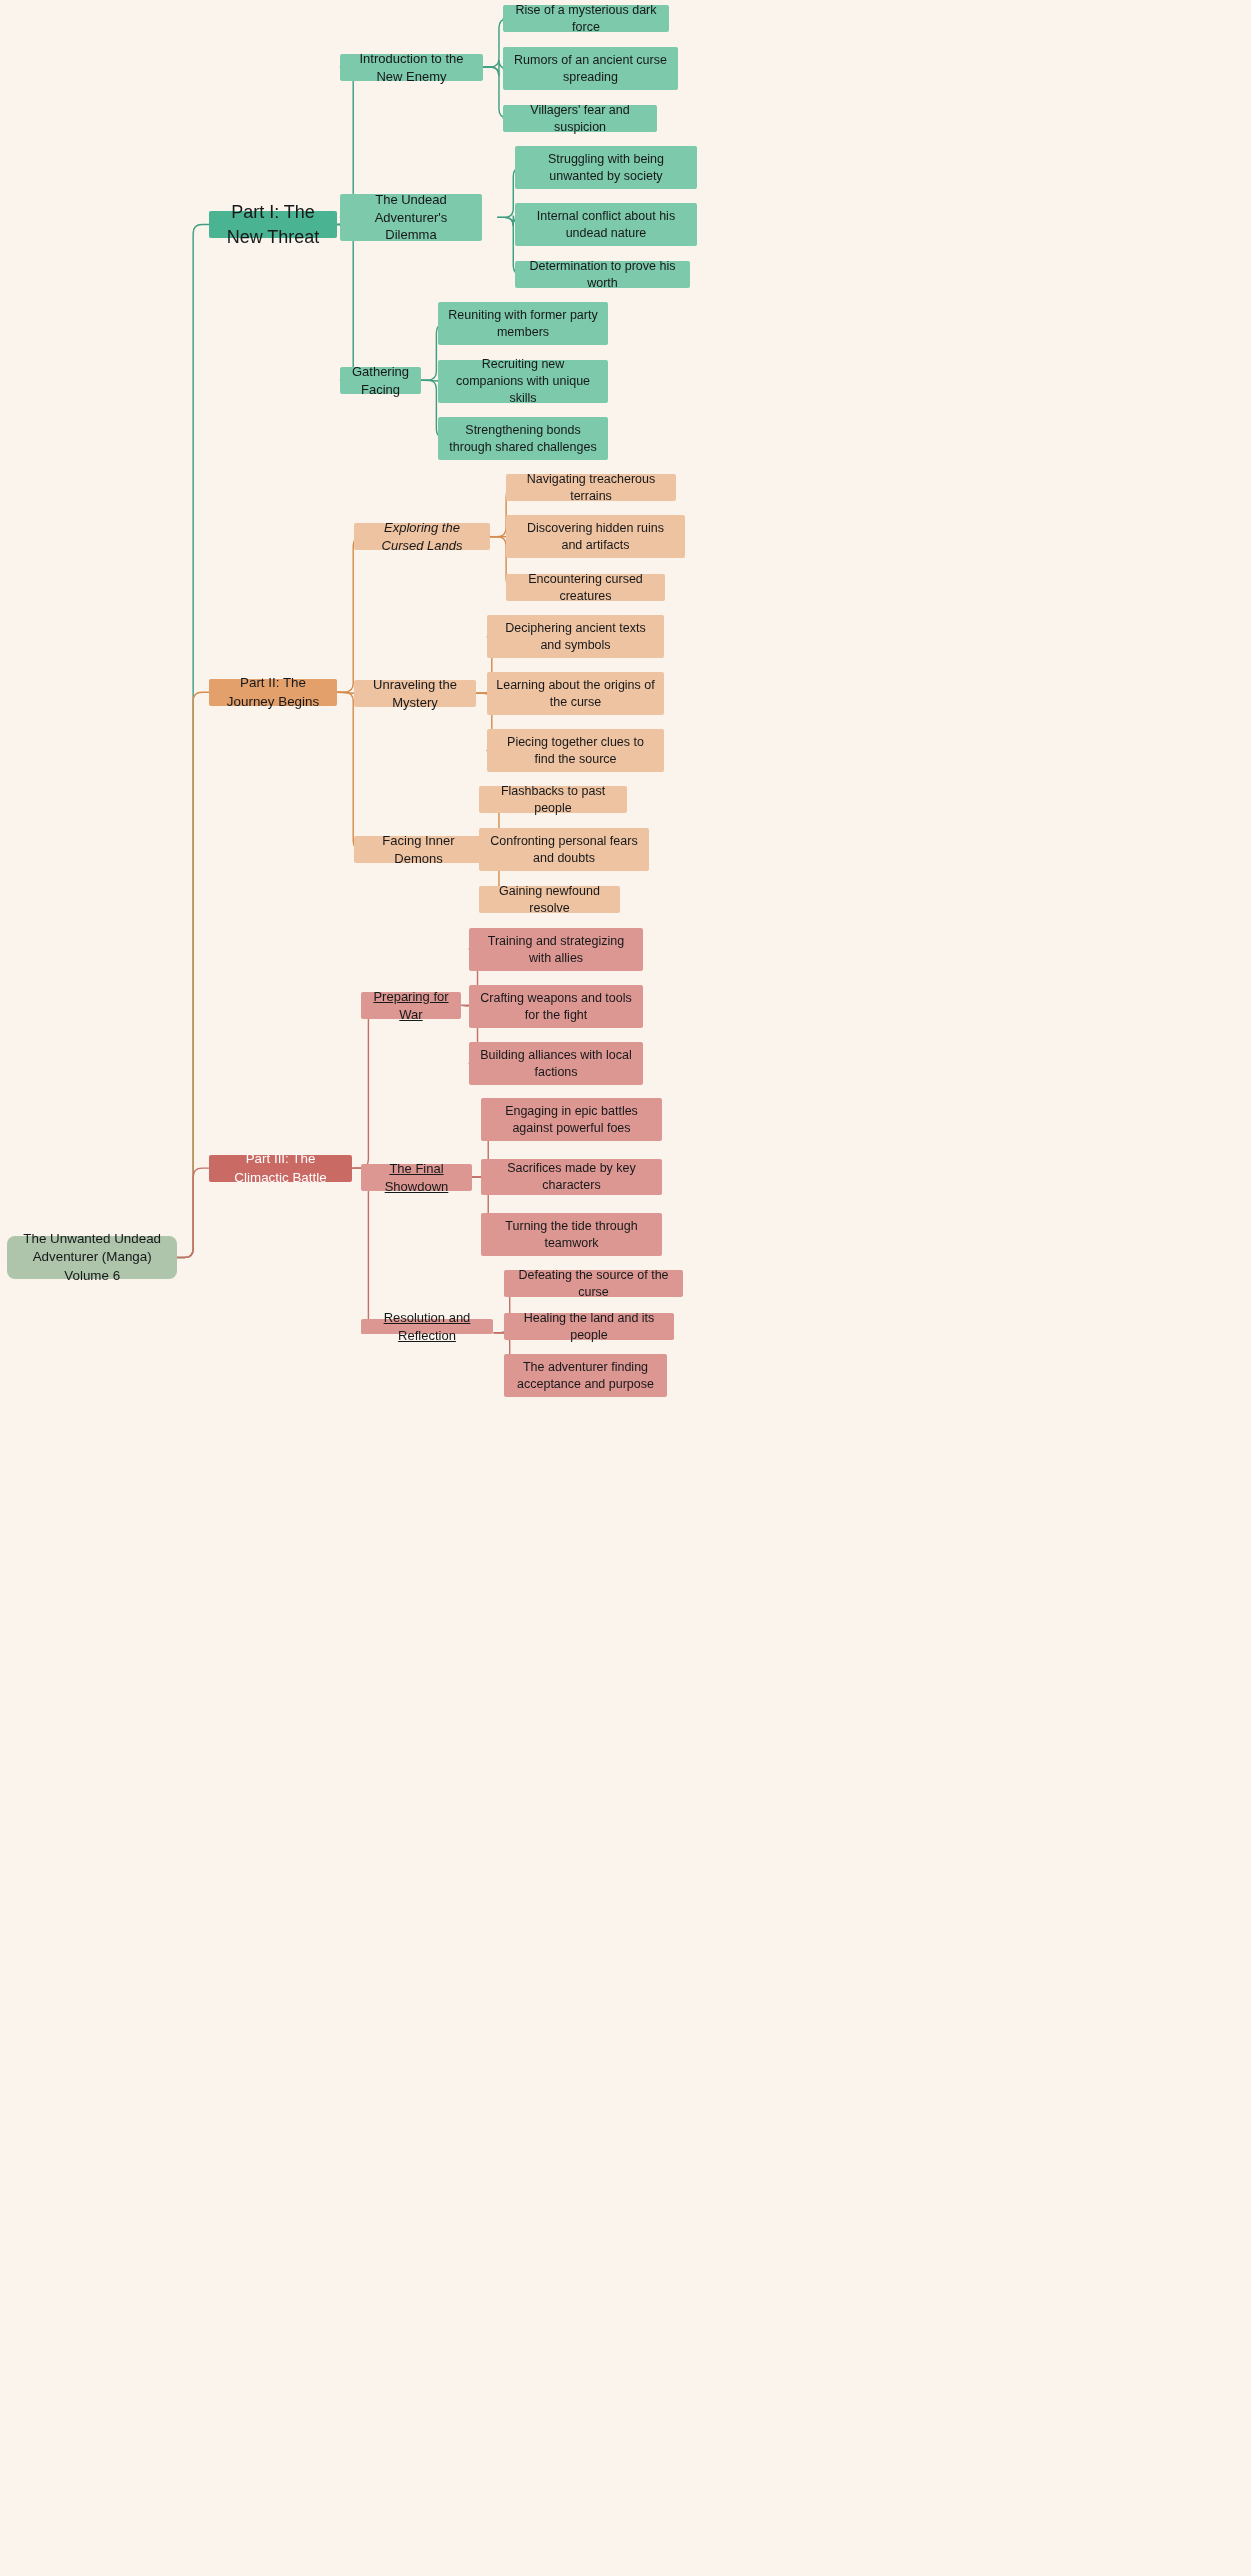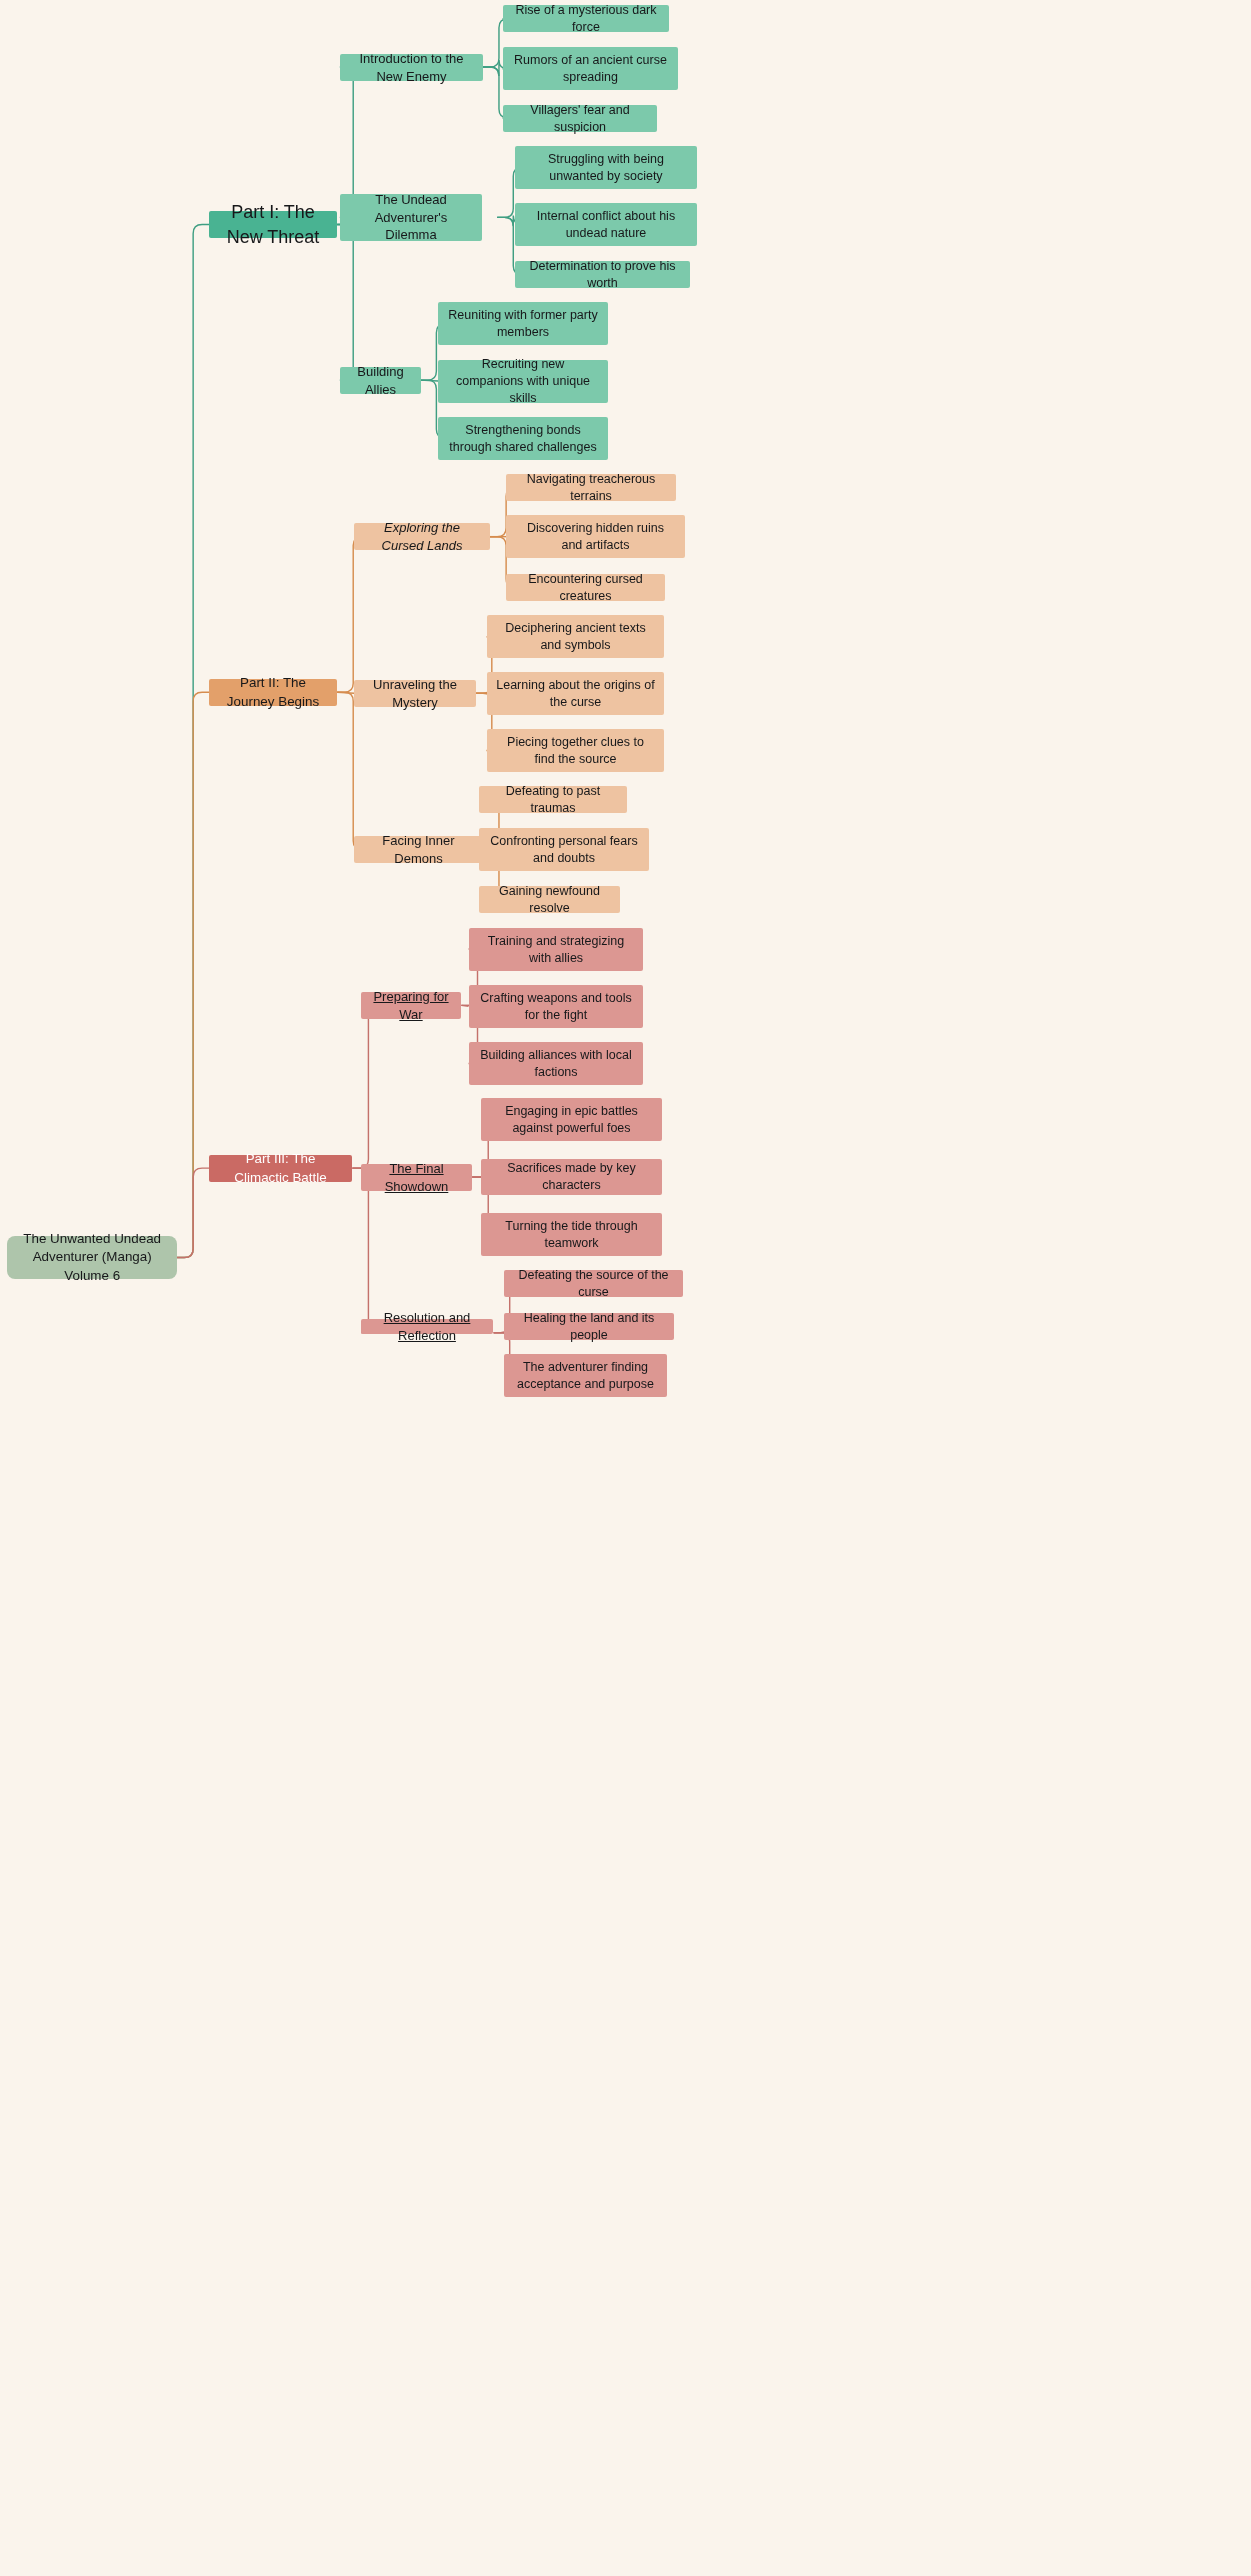--- a/index.html
+++ b/index.html
@@ -89,35 +89,35 @@
       <div class="node root" style="left: 7.2px; top: 1236px; width: 170px; height: 43px;">The Unwanted Undead Adventurer (Manga) Volume 6</div>
       <div class="node n-b1" style="left: 209px; top: 211px; width: 128px; height: 27px;">Part I: The New Threat</div>
       <div class="node n-g1" style="left: 340px; top: 54px; width: 143px; height: 27px;">Introduction to the New Enemy</div>
       <div class="node n-l1" style="left: 503px; top: 5.4px; width: 166px; height: 27px;">Rise of a mysterious dark force</div>
       <div class="node n-l1" style="left: 503px; top: 47px; width: 175px; height: 43px;">Rumors of an ancient curse spreading</div>
       <div class="node n-l1" style="left: 503px; top: 105px; width: 154px; height: 27px;">Villagers' fear and suspicion</div>
       <div class="node n-g1" style="left: 340px; top: 194px; width: 142px; height: 47px;">The Undead Adventurer's Dilemma</div>
       <div class="node n-l1" style="left: 515px; top: 146px; width: 182px; height: 43px;">Struggling with being unwanted by society</div>
       <div class="node n-l1" style="left: 515px; top: 203px; width: 182px; height: 43px;">Internal conflict about his undead nature</div>
       <div class="node n-l1" style="left: 515px; top: 261px; width: 175px; height: 27px;">Determination to prove his worth</div>
-      <div class="node n-g1" style="left: 340px; top: 367px; width: 81px; height: 27px;">Building Allies</div>
+      <div class="node n-g1" style="left: 340px; top: 367px; width: 81px; height: 27px;">Gathering Facing</div>
       <div class="node n-l1" style="left: 438px; top: 302px; width: 170px; height: 43px;">Reuniting with former party members</div>
       <div class="node n-l1" style="left: 438px; top: 360px; width: 170px; height: 43px;">Recruiting new companions with unique skills</div>
       <div class="node n-l1" style="left: 438px; top: 417px; width: 170px; height: 43px;">Strengthening bonds through shared challenges</div>
       <div class="node n-b2" style="left: 209px; top: 679px; width: 128px; height: 27px;">Part II: The Journey Begins</div>
       <div class="node n-g2" style="left: 354px; top: 523px; width: 136px; height: 27px; font-style: italic;">Exploring the Cursed Lands</div>
       <div class="node n-l2" style="left: 506px; top: 474px; width: 170px; height: 27px;">Navigating treacherous terrains</div>
       <div class="node n-l2" style="left: 506px; top: 515px; width: 179px; height: 43px;">Discovering hidden ruins and artifacts</div>
       <div class="node n-l2" style="left: 506px; top: 574px; width: 159px; height: 27px;">Encountering cursed creatures</div>
       <div class="node n-g2" style="left: 354px; top: 680px; width: 122px; height: 27px;">Unraveling the Mystery</div>
       <div class="node n-l2" style="left: 487px; top: 615px; width: 177px; height: 43px;">Deciphering ancient texts and symbols</div>
       <div class="node n-l2" style="left: 487px; top: 672px; width: 177px; height: 43px;">Learning about the origins of the curse</div>
       <div class="node n-l2" style="left: 487px; top: 729px; width: 177px; height: 43px;">Piecing together clues to find the source</div>
       <div class="node n-g2" style="left: 354px; top: 836px; width: 129px; height: 27px;">Facing Inner Demons</div>
-      <div class="node n-l2" style="left: 479px; top: 786px; width: 148px; height: 27px;">Defeating to past traumas</div>
+      <div class="node n-l2" style="left: 479px; top: 786px; width: 148px; height: 27px;">Flashbacks to past people</div>
       <div class="node n-l2" style="left: 479px; top: 828px; width: 170px; height: 43px;">Confronting personal fears and doubts</div>
       <div class="node n-l2" style="left: 479px; top: 886px; width: 141px; height: 27px;">Gaining newfound resolve</div>
       <div class="node n-b3" style="left: 209px; top: 1155px; width: 143px; height: 27px;">Part III: The Climactic Battle</div>
       <div class="node n-g3" style="left: 361px; top: 992px; width: 100px; height: 27px;">Preparing for War</div>
       <div class="node n-l3" style="left: 469px; top: 928px; width: 174px; height: 43px;">Training and strategizing with allies</div>
       <div class="node n-l3" style="left: 469px; top: 985px; width: 174px; height: 43px;">Crafting weapons and tools for the fight</div>
       <div class="node n-l3" style="left: 469px; top: 1042px; width: 174px; height: 43px;">Building alliances with local factions</div>
       <div class="node n-g3" style="left: 361px; top: 1164px; width: 111px; height: 27px;">The Final Showdown</div>
       <div class="node n-l3" style="left: 481px; top: 1098px; width: 181px; height: 43px;">Engaging in epic battles against powerful foes</div>
       <div class="node n-l3" style="left: 481px; top: 1159px; width: 181px; height: 36px;">Sacrifices made by key characters</div>

